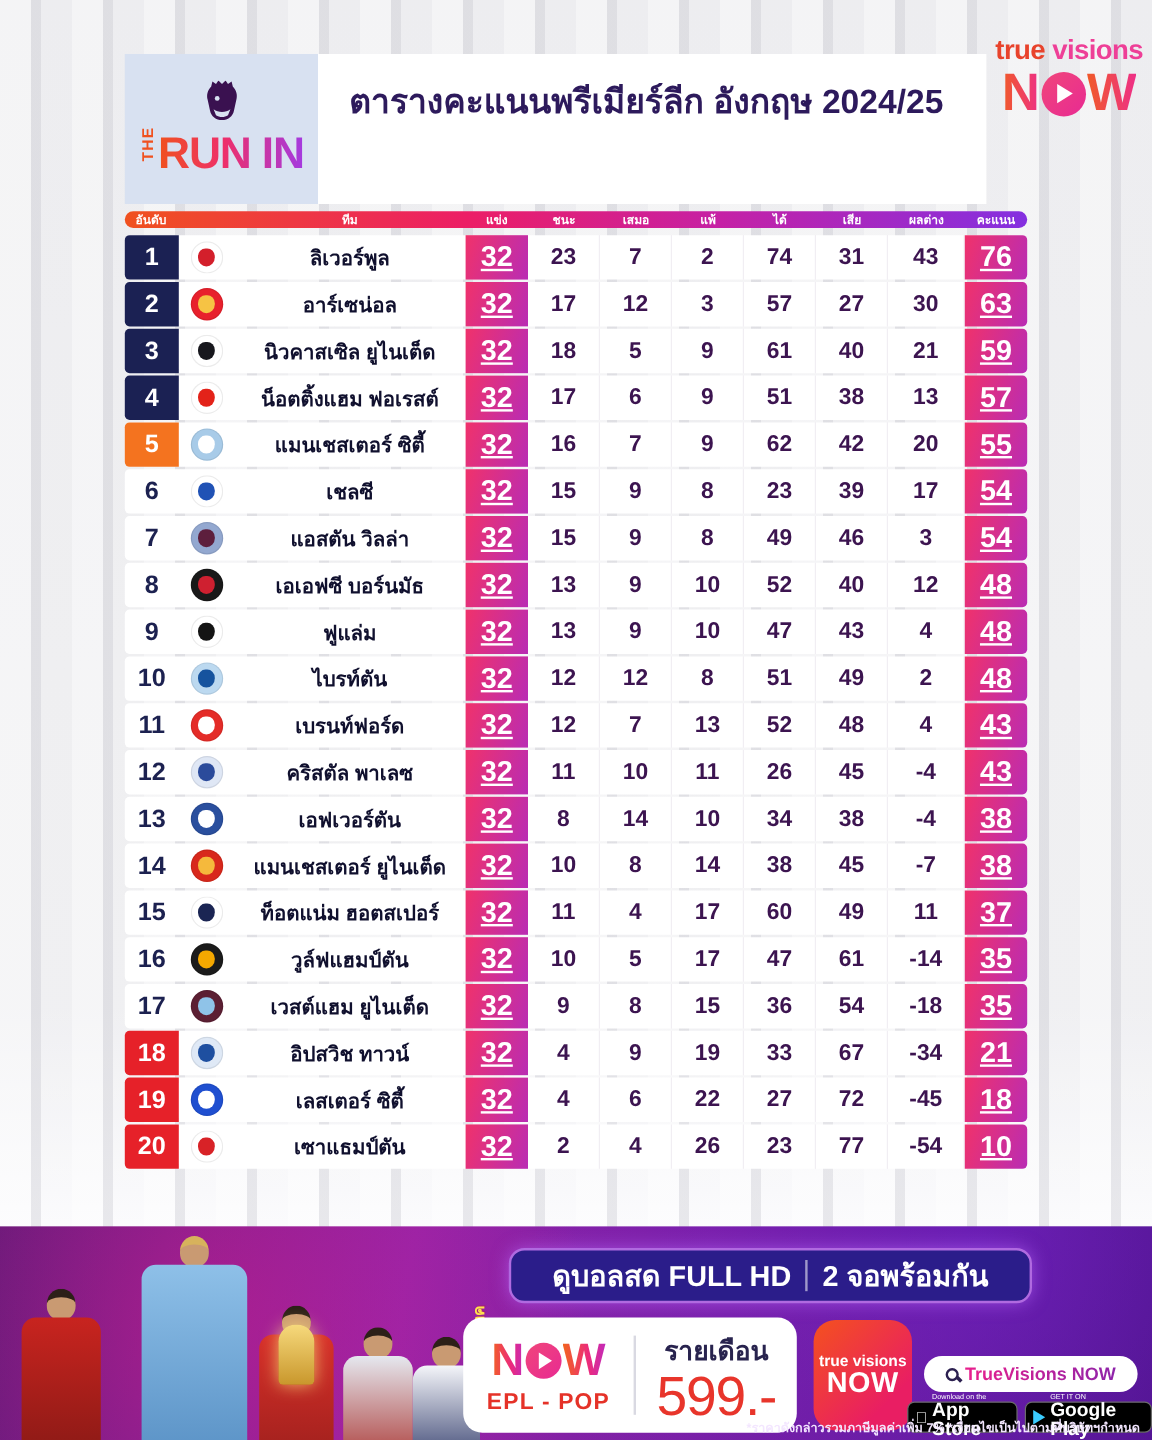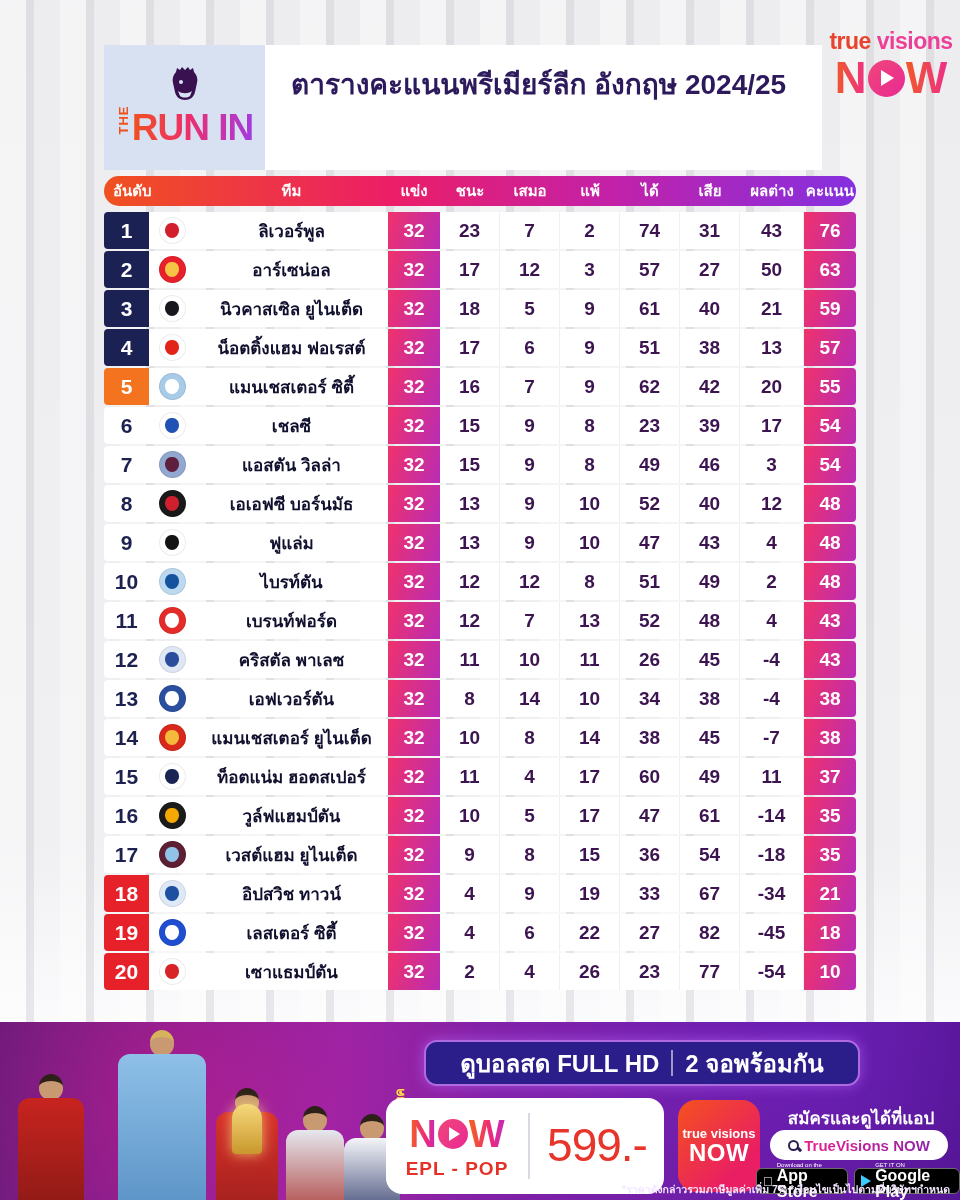--- a/index.html
+++ b/index.html
@@ -32,41 +32,41 @@
   .brand-now { display:flex; align-items:center; justify-content:center; gap:1px; margin-top:3px; }
   .brand-now .bn-l { font-size:44px; font-weight:900;
     background:linear-gradient(90deg,#f05a28,#ee2f88); -webkit-background-clip:text; background-clip:text; color:transparent; }
   .play-o { width:37px; height:37px; border-radius:50%; background:linear-gradient(135deg,#f0467a,#e82a93);
     display:inline-flex; align-items:center; justify-content:center; }
   .play-o .tri { width:0; height:0; border-left:13px solid #fff; border-top:8px solid transparent; border-bottom:8px solid transparent; margin-left:3px; }
 
   
   .tbl { position:absolute; left:104px; top:176px; width:752px; }
   .t-head { display:grid; grid-template-columns:45px 46px 1fr 52px 60px 60px 60px 60px 60px 64px 52px;
-    height:30px; align-items:center; border-radius:15px;
+    height:14px; align-items:center; border-radius:15px;
     background:linear-gradient(90deg,var(--c-accent-orange) 0%, var(--c-accent-pink) 38%, var(--c-accent-magenta) 66%, var(--c-accent-purple) 100%);
-    color:#fff; font-size:15px; font-weight:bold; margin-bottom:6px; }
+    color:#fff; font-size:10px; font-weight:bold; margin-bottom:6px; }
   .t-head .h-rank { grid-column:1/3; text-align:left; padding-left:9px; }
   .t-head div { text-align:center; }
   .t-row { display:grid; grid-template-columns:45px 46px 1fr 52px 60px 60px 60px 60px 60px 64px 52px;
     height:37px; margin-bottom:2px; background:#ffffff; border-radius:4px; align-items:stretch; }
   .cell { display:flex; align-items:center; justify-content:center; font-weight:bold; }
   .rank { font-size:21px; color:#1c2150; border-radius:4px 0 0 4px; }
   .rank.navy { background:var(--c-rank-navy); color:#fff; }
   .rank.orange { background:var(--c-rank-orange); color:#fff; }
   .rank.red { background:var(--c-rank-red); color:#fff; }
   .rank.white { background:transparent; }
   .team-logo { width:27px; height:27px; border-radius:50%; background:var(--lg-bg);
     box-shadow:0 0 0 1px rgba(0,0,0,.08) inset; display:flex; align-items:center; justify-content:center; }
   .team-logo .crest { width:14px; height:15px; border-radius:45% 45% 50% 50%; background:var(--lg-fg); }
   .tname { font-size:17px; color:#10102e; justify-content:center; }
   .stat { font-size:19px; color:var(--c-stat-text); border-right:1px solid rgba(60,20,80,.07); }
   .stat:last-of-type { border-right:none; }
   .hot { background:linear-gradient(110deg,var(--c-cell-pink-a) 0%, var(--c-cell-pink-b) 100%);
-    color:#fff; font-size:19px; }
+    color:#fff; font-size:24px;text-decoration:underline; }
   .hot.pts { border-radius:0 4px 4px 0; }
 
   
   .banner { position:absolute; left:0; top:1022px; width:960px; height:178px;
     background:
       radial-gradient(circle at 18% 45%, rgba(233,30,140,.45) 0, rgba(233,30,140,0) 40%),
       radial-gradient(circle at 85% 10%, rgba(120,40,220,.5) 0, rgba(120,40,220,0) 45%),
       linear-gradient(100deg,#571a78 0%, #8e24aa 35%, #7b1fa2 60%, #4a1080 100%); overflow:hidden; }
   .players { position:absolute; left:0; top:0; width:430px; height:178px; }
   .pl { position:absolute; }
@@ -198,21 +198,21 @@
               <span class="crest"></span>
             </span>
           </div>
           <div class="cell tname">อาร์เซน่อล</div>
           <div class="cell hot">32</div>
           <div class="cell stat">17</div>
           <div class="cell stat">12</div>
           <div class="cell stat">3</div>
           <div class="cell stat">57</div>
           <div class="cell stat">27</div>
-          <div class="cell stat">50</div>
+          <div class="cell stat">30</div>
           <div class="cell hot pts">63</div>
         </div>
 
         <div class="t-row">
           <div class="cell rank navy">3</div>
           <div class="cell">
             <span class="team-logo" style="--lg-bg: #ffffff; --lg-fg: #17171d;">
               <span class="crest"></span>
             </span>
           </div>
@@ -503,21 +503,21 @@
             <span class="team-logo" style="--lg-bg: #1f4fd0; --lg-fg: #ffffff;">
               <span class="crest"></span>
             </span>
           </div>
           <div class="cell tname">เลสเตอร์ ซิตี้</div>
           <div class="cell hot">32</div>
           <div class="cell stat">4</div>
           <div class="cell stat">6</div>
           <div class="cell stat">22</div>
           <div class="cell stat">27</div>
-          <div class="cell stat">82</div>
+          <div class="cell stat">72</div>
           <div class="cell stat">-45</div>
           <div class="cell hot pts">18</div>
         </div>
 
         <div class="t-row">
           <div class="cell rank red">20</div>
           <div class="cell">
             <span class="team-logo" style="--lg-bg: #ffffff; --lg-fg: #d82227;">
               <span class="crest"></span>
             </span>
@@ -574,30 +574,30 @@
           <span class="n-l">N</span>
           <span class="play-o">
               <span class="tri"></span>
             </span>
           <span class="n-l">W</span>
         </div>
         <div class="epl-pop">EPL - POP</div>
       </div>
       <div class="pc-div"></div>
       <div class="price-side">
+        <div class="period">รายเดือน</div>
         <div class="price">599.-</div>
       </div>
     </div>
 
     <div class="app-icon">
       <span class="l1">true visions</span>
       <span class="l2">NOW</span>
     </div>
 
-    <div class="cta">สมัครและดูได้ที่แอป</div>
 
     <div class="search-pill">
       <span class="mag"></span>
       <span class="s-txt">TrueVisions NOW</span>
     </div>
 
     <div class="badges">
       <div class="badge">
         <span class="glyph"></span>
         <span class="b-txt">

